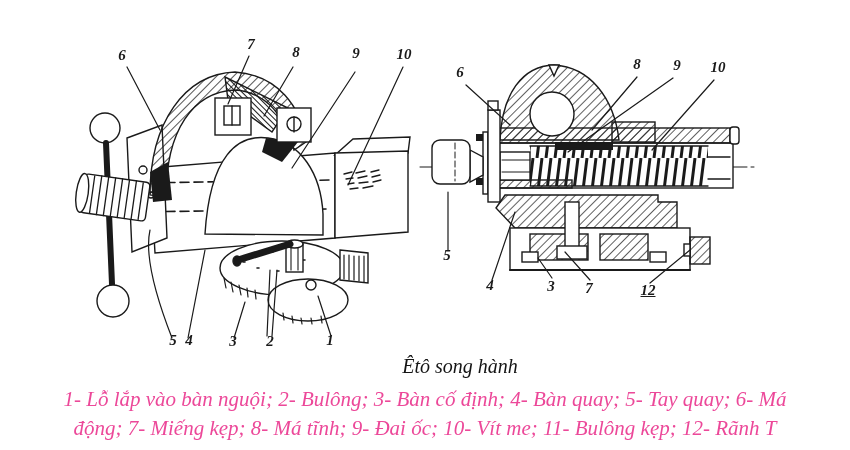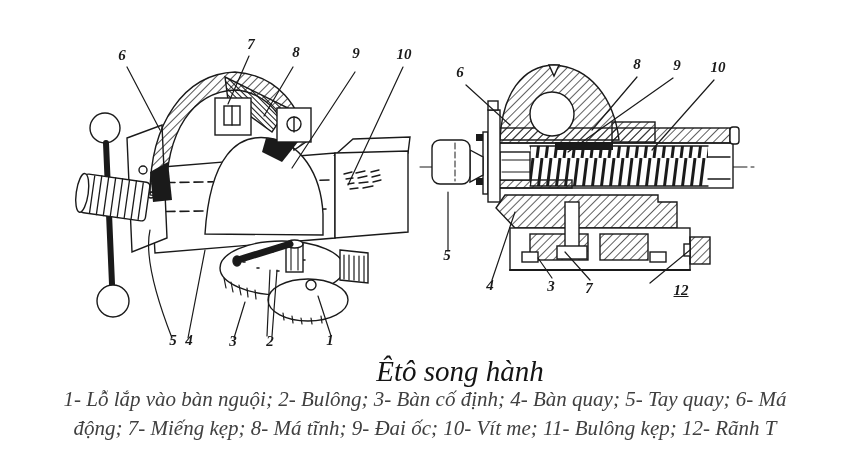--- a/index.html
+++ b/index.html
@@ -5,23 +5,23 @@
   html,body{margin:0;padding:0;background:#fff;}
   #page{position:relative;width:850px;height:450px;background:#ffffff;overflow:hidden;
         font-family:"Liberation Serif", serif;color:#1a1a1a;}
   .fig{position:absolute;}
   svg{display:block;}
   .labels-layer{position:absolute;left:0;top:0;width:850px;height:450px;pointer-events:none;}
   .part-label{position:absolute;width:22px;text-align:center;
       font-family:"Liberation Serif", serif;font-style:italic;font-weight:bold;
       font-size:15px;line-height:15px;color:#1a1a1a;}
   .caption-title{position:absolute;left:70px;top:355px;width:780px;text-align:center;
-      font-style:italic;font-size:29px;color:#141414;}
+      font-style:italic;font-size:20px;color:#141414;}
   .caption-line{position:absolute;left:10px;width:830px;text-align:center;
-      font-style:italic;font-size:21px;color:#404040;white-space:nowrap;}
+      font-style:italic;font-size:21px;color:#ec4899;white-space:nowrap;}
   .cap1{top:387px;}
   .cap2{top:416px;text-align:center;}
 </style>
 </head>
 <body>
 
 <div id="page">
 
   <div class="fig" style="left:58px;top:22px;width:365px;height:335px">
     <svg width="365" height="335" viewBox="0 0 365 335">
@@ -229,20 +229,20 @@
       <span class="part-label" style="left: 259px; top: 334px;">2</span>
       <span class="part-label" style="left: 319px; top: 333px;">1</span>
       <span class="part-label" style="left: 449px; top: 65px;">6</span>
       <span class="part-label" style="left: 626px; top: 57px;">8</span>
       <span class="part-label" style="left: 666px; top: 58px;">9</span>
       <span class="part-label" style="left: 707px; top: 60px;">10</span>
       <span class="part-label" style="left: 436px; top: 248px;">5</span>
       <span class="part-label" style="left: 479px; top: 278px;">4</span>
       <span class="part-label" style="left: 540px; top: 279px;">3</span>
       <span class="part-label" style="left: 578px; top: 281px;">7</span>
-      <span class="part-label" style="left: 670px; top: 283px; text-decoration: underline;">12</span>
+      <span class="part-label" style="left: 637px; top: 283px; text-decoration: underline;">12</span>
     </div>
 
   <div class="caption-title">Êtô song hành</div>
   <div class="caption-line cap1">1- Lỗ lắp vào bàn nguội; 2- Bulông; 3- Bàn cố định; 4- Bàn quay; 5- Tay quay; 6- Má</div>
   <div class="caption-line cap2">động; 7- Miếng kẹp; 8- Má tĩnh; 9- Đai ốc; 10- Vít me; 11- Bulông kẹp; 12- Rãnh T</div>
 
 </div>
 
 </body></html>

